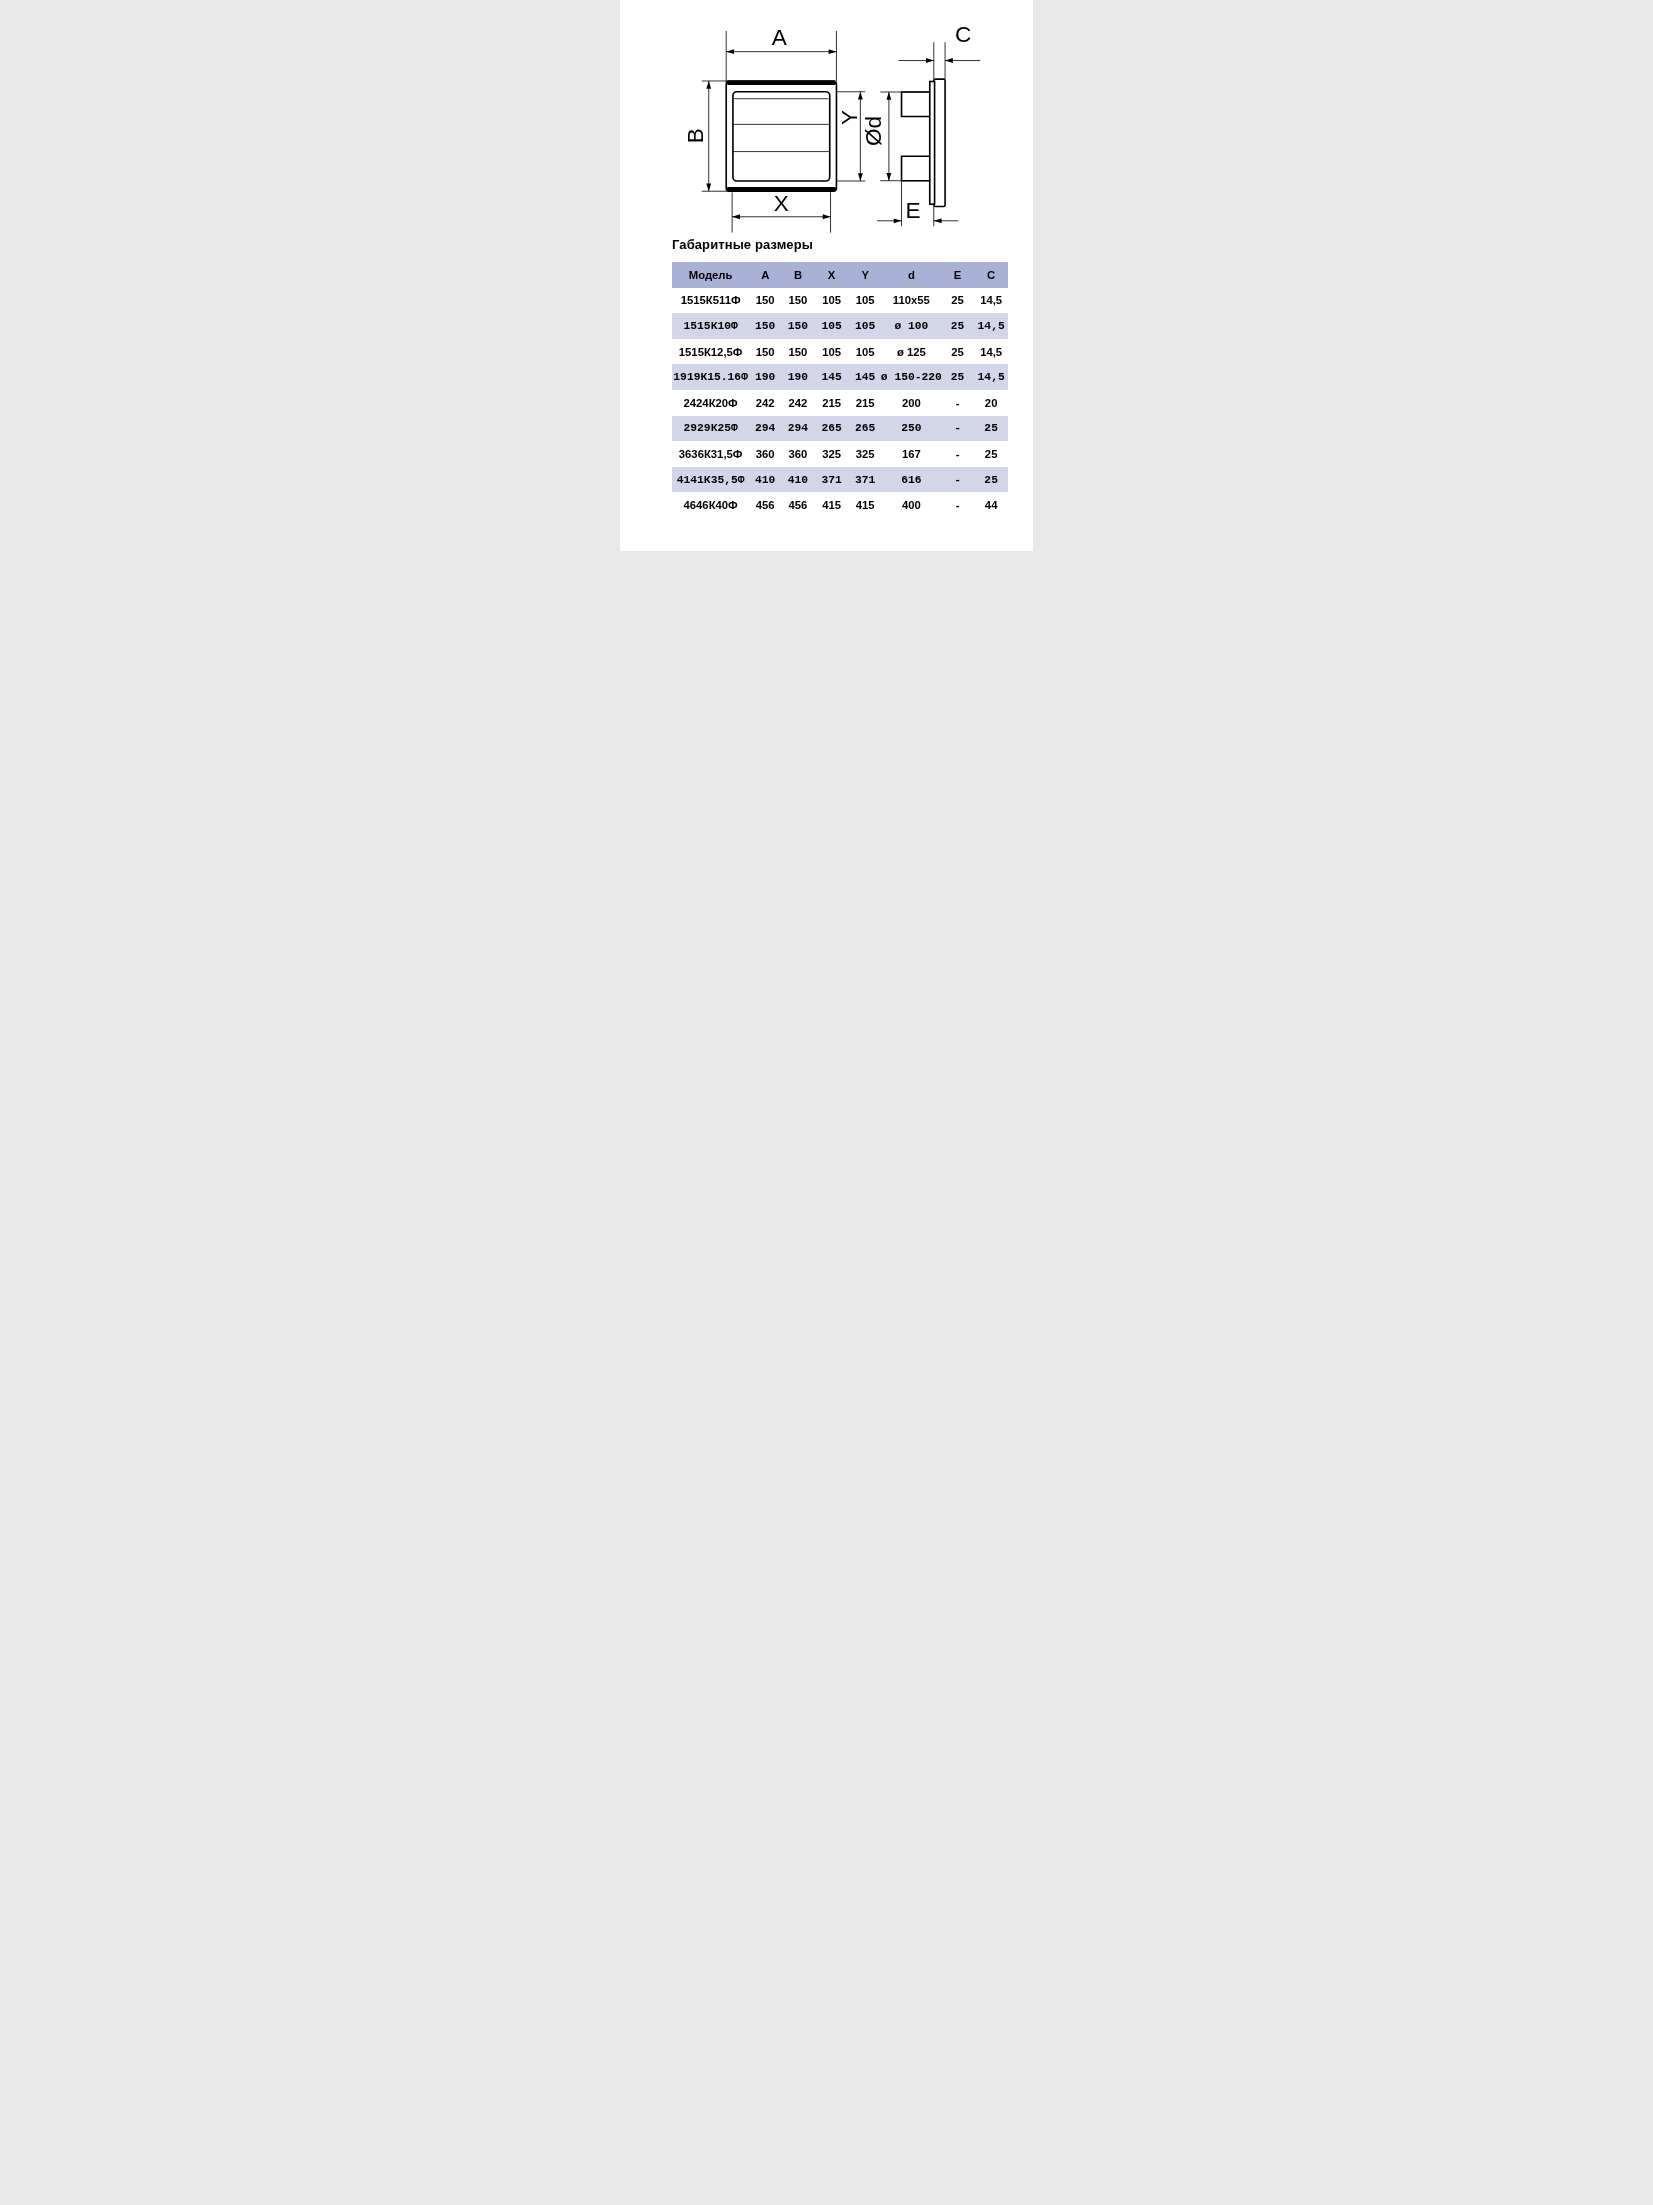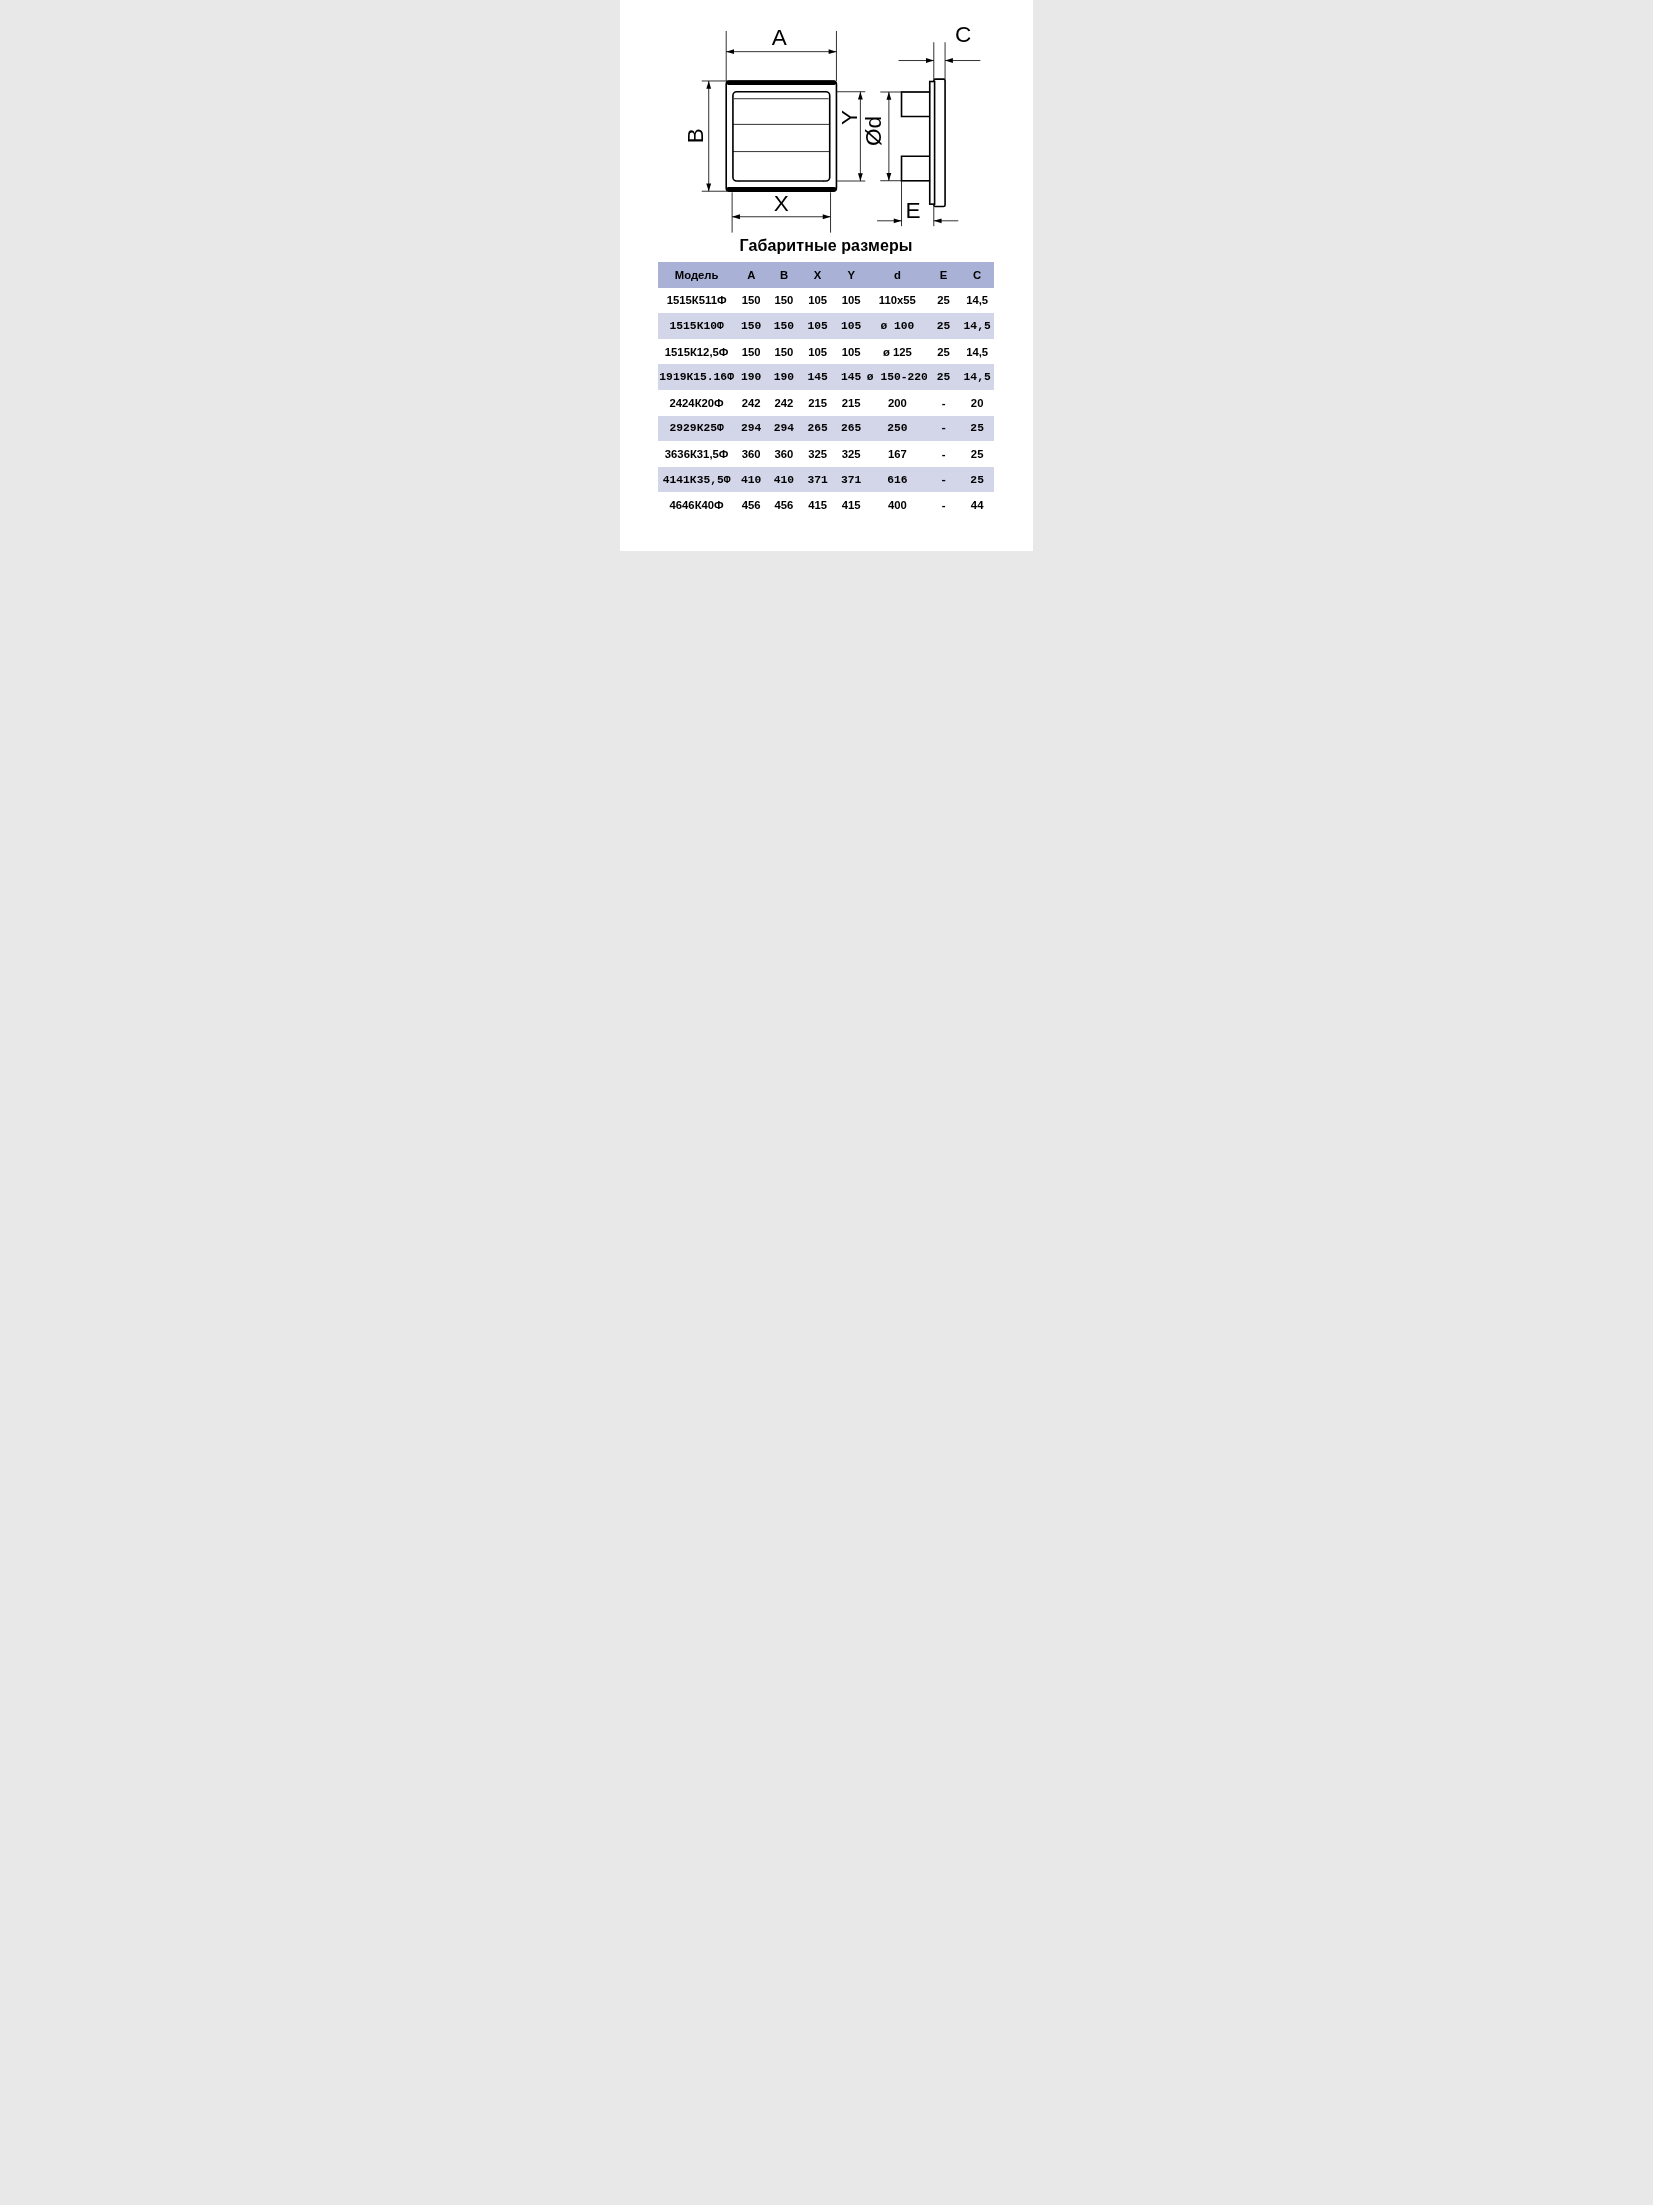--- a/index.html
+++ b/index.html
@@ -22,27 +22,27 @@
   .drawing text{
     font-family:"Liberation Sans", sans-serif;
     font-size:42px;
     fill:var(--ink);
   }
   .dim{stroke:var(--ink);stroke-width:1.5;fill:none;}
   .shape{stroke:var(--ink);stroke-width:3;fill:#ffffff;}
   .shape-open{stroke:var(--ink);stroke-width:3;fill:none;}
   .head{fill:var(--ink);stroke:none;}
   .page-title{
-    position:absolute;left:38px;top:237px;width:336px;
-    text-align:center;
-    font-size:16px;font-weight:bold;
+    position:absolute;left:52px;top:237px;width:336px;
+    text-align:left;
+    font-size:13px;font-weight:bold;
     letter-spacing:0.1px;
   }
   .dim-table{
-    position:absolute;left:38px;top:262px;width:336px;
+    position:absolute;left:52px;top:262px;width:336px;
     display:grid;
     grid-template-columns:23% 9.5% 10% 10% 10% 17.5% 10% 10%;
     grid-auto-rows:25.6px;
     align-items:center;
   }
   .cell{
     height:100%;
     display:flex;align-items:center;justify-content:center;
     font-size:11.3px;font-weight:bold;
     white-space:nowrap;

